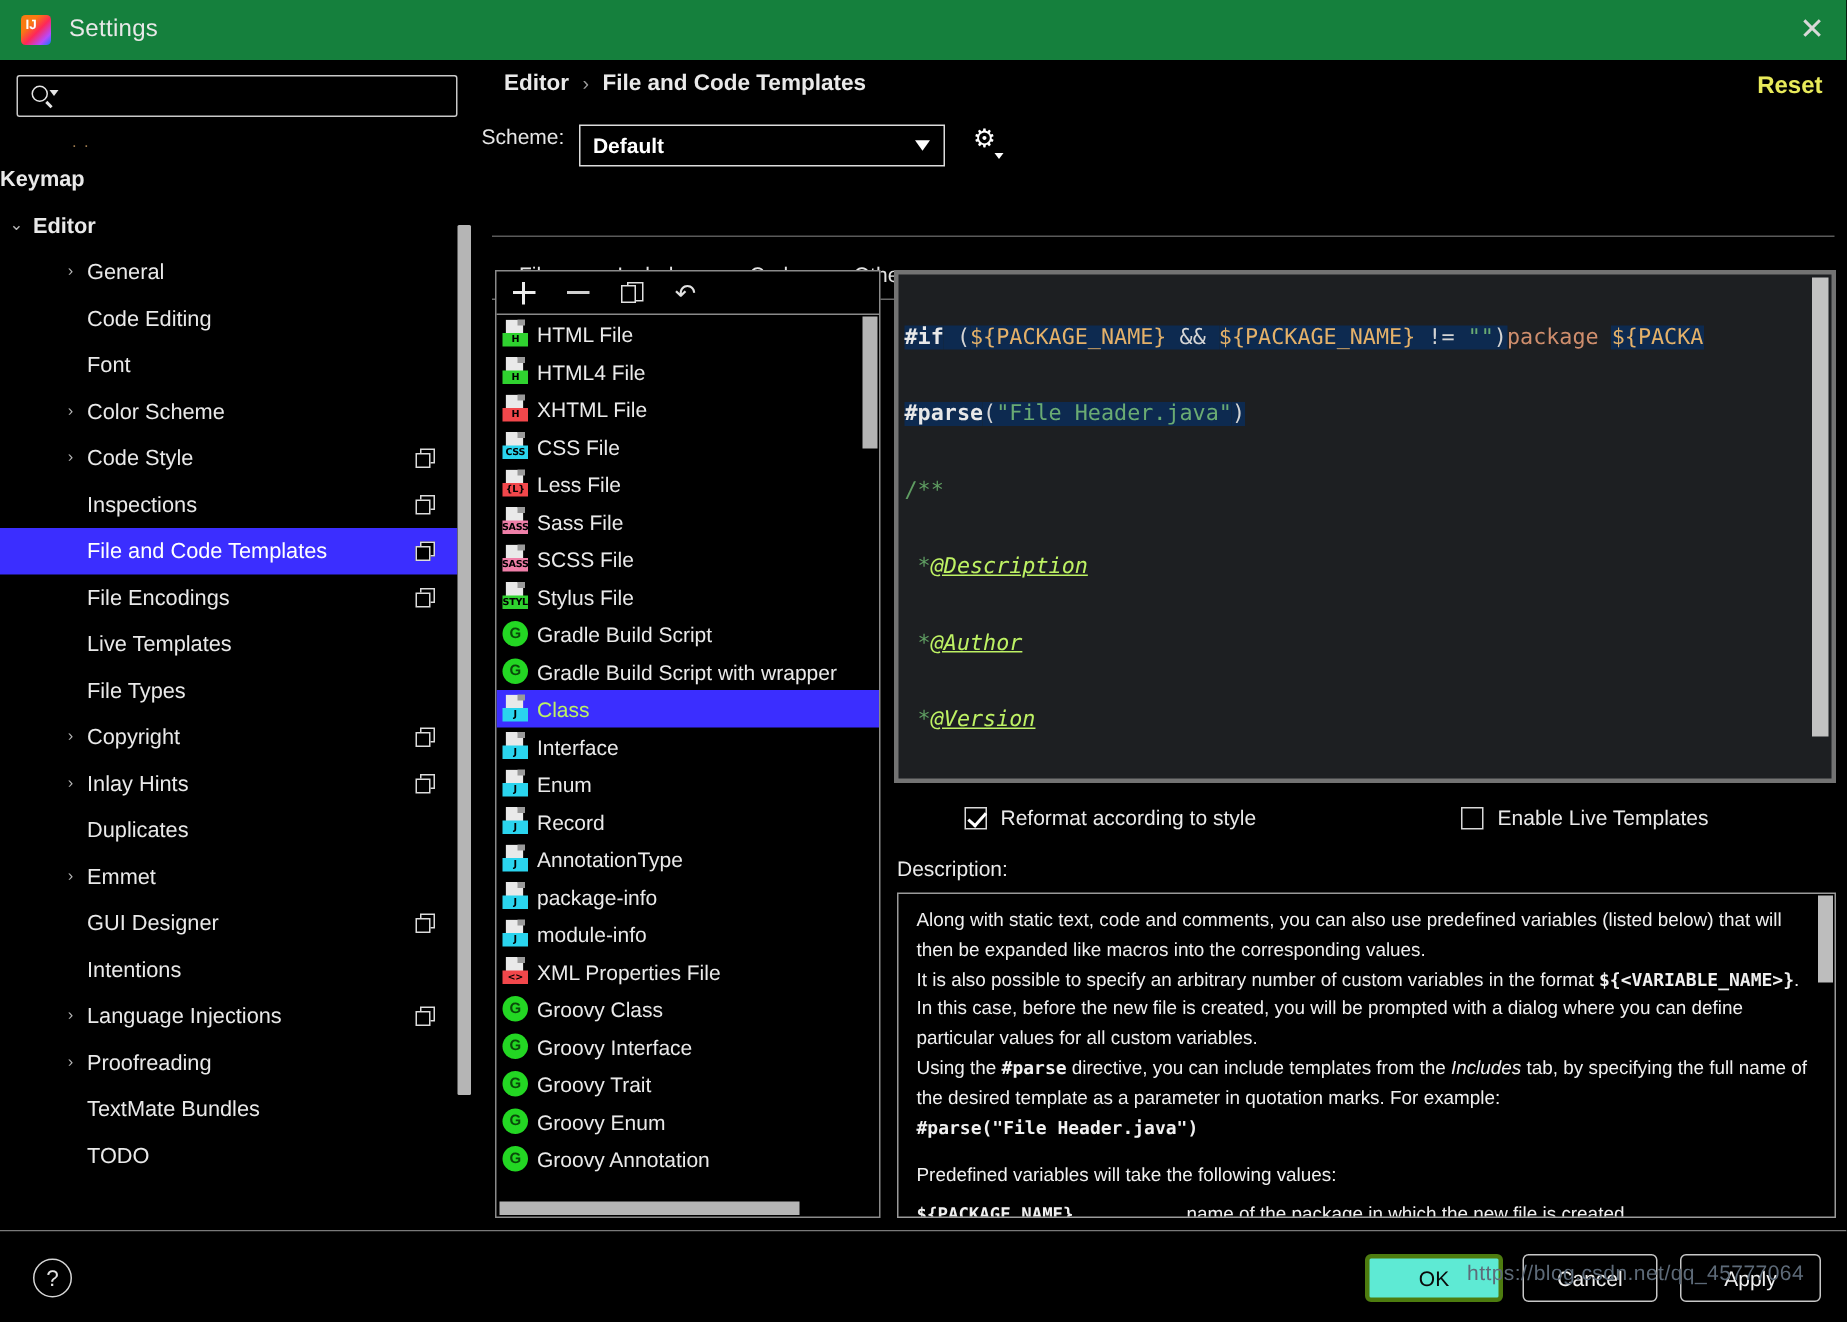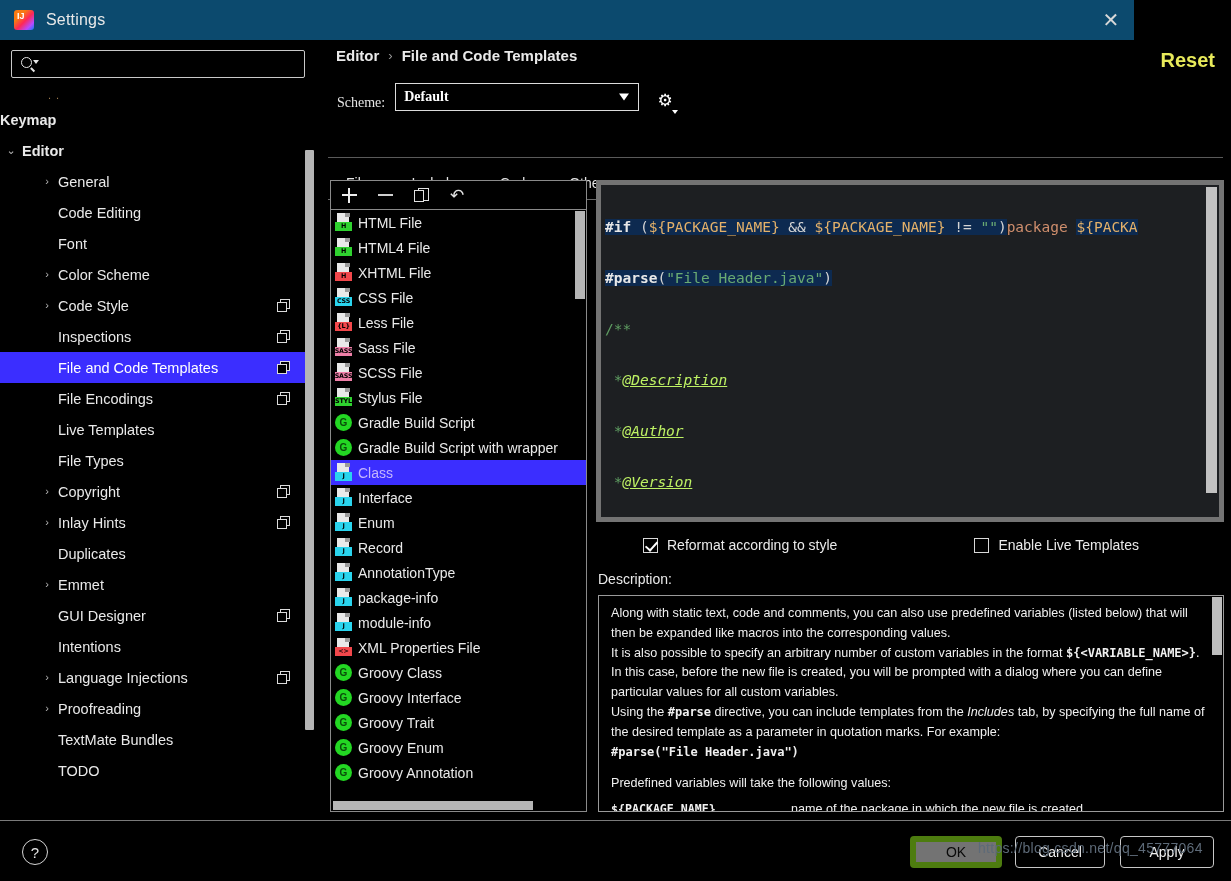--- a/index.html
+++ b/index.html
@@ -7,22 +7,22 @@
     width: 1231px; height: 881px;
     background: #000000;
     font-family: "Liberation Sans", sans-serif;
     overflow: hidden;
     color: #ffffff;
   }
   body { position: relative; }
 
   
   #titlebar {
-    position: absolute; left: 0; top: 0; width: 1134px; height: 40px;
-    background: #0c4a6e; display: flex; align-items: center; text-align: center;
+    position: absolute; left: 0; top: 0; width: 1231px; height: 40px;
+    background: #15803d; display: flex; align-items: center; text-align: center;
   }
   #app-icon {
     width: 20px; height: 20px; margin-left: 14px; position: relative;
     border-radius: 3px; overflow: hidden;
     background: linear-gradient(135deg,#f97a12 0%,#f97a12 30%,#fe2857 55%,#b74aff 80%,#087cfa 100%);
   }
   #app-icon::after {
     content: "IJ"; position: absolute; left: 3px; top: 1px;
     font-size: 9px; font-weight: bold; color: #fff;
     font-family: "Liberation Sans", sans-serif;
@@ -115,25 +115,25 @@
   
   #right-panel {
     position: absolute; left: 320px; top: 40px; width: 911px; height: 775px;
   }
   #breadcrumb {
     position: absolute; left: 16px; top: 7px; display: flex; align-items: center;
     font-size: 15px; font-weight: bold; color: #e9e9e9;
   }
   #breadcrumb .sep { margin: 0 9px; color: #9a9a9a; font-weight: normal; font-size: 13px; }
   #reset-link {
-    position: absolute; right: 16px; top: 9px; font-size: 20px;
+    position: absolute; right: 16px; top: 9px; font-size: 16px;
     color: #e8ea5a; cursor: pointer; font-weight: bold;
   }
   #scheme-row {
-    position: absolute; left: 17px; top: 43px; display: flex; align-items: flex-end; font-family: Liberation Serif, serif;
+    position: absolute; left: 1px; top: 43px; display: flex; align-items: flex-start;
   }
   #scheme-label { font-size: 14px; color: #e6e6e6; margin-right: 10px; }
   #scheme-select {
     width: 244px; height: 28px; border: 1px solid #dcdcdc; background: #000;
     color: #fff; font-size: 14px; font-weight: bold;
     display: flex; align-items: center; padding: 0 8px; cursor: pointer;
     position: relative;
   }
   #scheme-select .arrow {
     position: absolute; right: 9px; top: 50%; transform: translateY(-50%);
@@ -191,21 +191,21 @@
 
   #tpl-list {
     position: relative; height: 601px; overflow: hidden;
   }
   .tpl-row {
     height: 25px; display: flex; align-items: center; padding-left: 4px;
     cursor: pointer; white-space: nowrap;
   }
   .tpl-row.selected { background: #3B2EFF; }
   .tpl-label { font-size: 14px; color: #eaeaea; margin-left: 6px; }
-  .tpl-row.selected .tpl-label { color: #c4b5fd; }
+  .tpl-row.selected .tpl-label { color: #bef264; }
 
   
   .ficon { position: relative; width: 17px; height: 19px; flex: 0 0 17px; }
   .ficon .page {
     position: absolute; left: 2px; top: 0px; width: 12px; height: 13px;
     background: #e9e9e9;
     clip-path: polygon(0 0, 66% 0, 100% 30%, 100% 100%, 0 100%);
   }
   .ficon .fold {
     position: absolute; left: 9.5px; top: 0px; width: 5px; height: 4.2px;
@@ -229,21 +229,21 @@
     background: #b5b5b5;
   }
   #tpl-hscroll {
     position: absolute; left: 2px; bottom: 1px; width: 200px; height: 9px;
     background: #b5b5b5;
   }
 
   
   #code-panel {
     position: absolute; left: 276px; top: 140px; width: 628px; height: 342px;
-    border: 5px solid #737373; background: #1d1f22;
+    border: 3px solid #737373; background: #1d1f22;
     overflow: hidden;
   }
   #code-area {
     position: absolute; left: 0; top: 0; right: 0; bottom: 0;
     padding: 4px 0 0 4px;
     font-family: "DejaVu Sans Mono", monospace;
     font-size: 14.5px; line-height: 25.5px; white-space: pre;
     color: #d4d4d4;
   }
   .cl { height: 25.5px; }
@@ -304,21 +304,21 @@
     position: absolute; left: 22px; top: 18px; width: 26px; height: 26px;
     border: 1.6px solid #d6d6d6; border-radius: 50%; color: #e4e4e4;
     font-size: 15px; display: flex; align-items: center; justify-content: center;
     cursor: pointer;
   }
   .dlg-btn {
     position: absolute; top: 15px; height: 32px; border-radius: 4px;
     display: flex; align-items: center; justify-content: center;
     font-size: 14px; cursor: pointer;
   }
-  #btn-ok { left: 910px; width: 92px; background: #737373; color: #0a0a0a; border: 6px solid #4d7c0f; }
+  #btn-ok { left: 910px; width: 92px; background: #5eead4; color: #0a0a0a; border: 3px solid #4d7c0f; }
   #btn-cancel { left: 1015px; width: 90px; background: #000; color: #f0f0f0; border: 1px solid #c7c7c7; }
   #btn-apply { left: 1120px; width: 94px; background: #000; color: #f0f0f0; border: 1px solid #c7c7c7; }
   #watermark {
     position: absolute; left: 978px; top: 840px; font-size: 14px;
     color: #5d6a78; letter-spacing: .3px; white-space: nowrap;
     font-family: "Liberation Sans", sans-serif;
   }
 </style>
 </head>
 <body>

